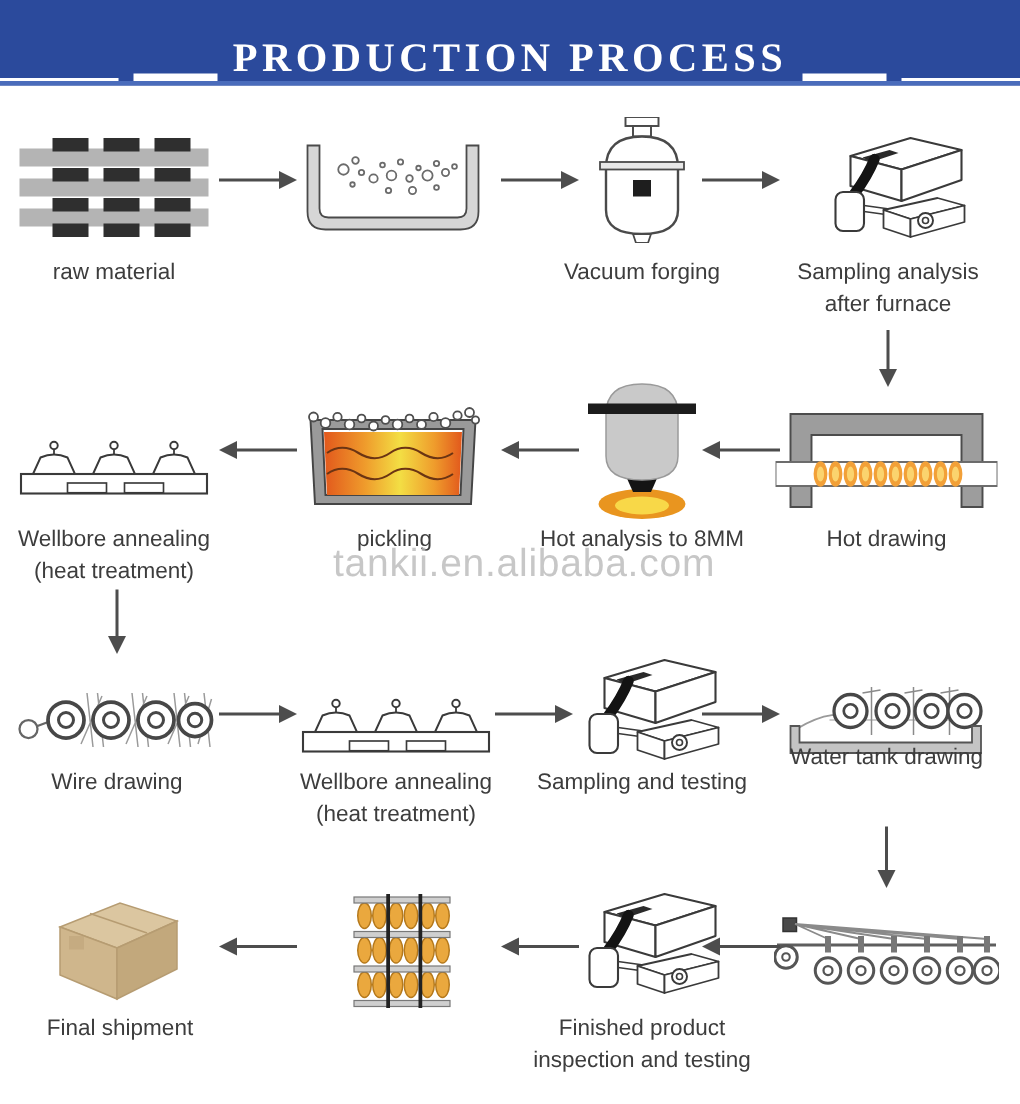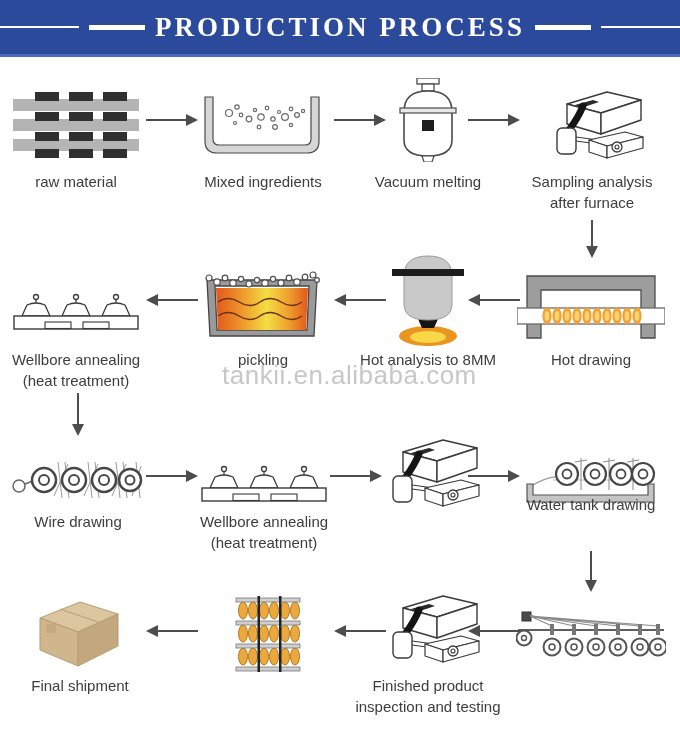--- a/index.html
+++ b/index.html
@@ -2,21 +2,21 @@
 <html><head>
 <meta charset="utf-8">
 <style>
   html,body{margin:0;padding:0;background:#fff;}
   .page{position:relative;width:680px;height:736px;background:#ffffff;
         font-family:"Liberation Sans",sans-serif;overflow:hidden;}
 
   
   .header{position:absolute;left:0;top:0;width:680px;height:57px;box-sizing:border-box;
           background:#2b4a9c;border-bottom:3px solid #4a6cbb;
-          display:flex;align-items:center;}
+          display:flex;align-items:flex-end;}
   .hline{flex:1;height:2px;background:#ffffff;}
   .hbar{width:56px;height:5px;background:#ffffff;margin:0 10px;flex:none;}
   .htitle{margin:0;color:#ffffff;font-family:"Liberation Serif",serif;
           font-size:27px;font-weight:600;letter-spacing:3px;white-space:nowrap;}
 
   
   .step-label{position:absolute;width:180px;text-align:center;color:#3d3d3d;
               font-size:15px;line-height:21px;white-space:pre-line;}
 
   .icon{position:absolute;}
@@ -86,33 +86,32 @@
       <circle cx="84" cy="22" r="3.4"></circle>
         <circle cx="90" cy="14" r="1.8"></circle>
         <circle cx="96" cy="20" r="2.4"></circle>
       <circle cx="102" cy="16" r="1.6"></circle>
         <circle cx="58" cy="32" r="1.8"></circle>
         <circle cx="74" cy="32" r="2.4"></circle>
       <circle cx="90" cy="30" r="1.6"></circle>
         <circle cx="34" cy="28" r="1.5"></circle>
     </g>
   </svg>
-  <div class="step-label" style="left:173px;top:171px">Mixed ingredients</div>
 
   <div class="harrow right" style="left:334px;top:119px;width:40px"></div>
 
   <svg class="icon" style="left:392px;top:78px" width="72" height="84" viewBox="0 0 72 84">
     <rect x="25" y="0" width="22" height="6" fill="#ffffff" stroke="#4a4a4a" stroke-width="1.3"></rect>
     <rect x="30" y="6" width="12" height="7" fill="#ffffff" stroke="#4a4a4a" stroke-width="1.3"></rect>
     <path d="M12,34 Q12,13 36,13 Q60,13 60,34 L60,62 Q60,78 36,78 Q12,78 12,62 Z" fill="#ffffff" stroke="#4a4a4a" stroke-width="1.6"></path>
     <rect x="8" y="30" width="56" height="5" fill="#e8e8e8" stroke="#4a4a4a" stroke-width="1.2"></rect>
     <rect x="30" y="42" width="12" height="11" fill="#1e1e1e"></rect>
     <polygon points="30,78 42,78 40,84 32,84" fill="#ffffff" stroke="#4a4a4a" stroke-width="1.2"></polygon>
   </svg>
-  <div class="step-label" style="left:338px;top:171px">Vacuum melting</div>
+  <div class="step-label" style="left:338px;top:171px">Vacuum forging</div>
 
   <div class="harrow right" style="left:468px;top:119px;width:40px"></div>
 
   <svg class="icon" style="left:537px;top:88px" width="110" height="72" viewBox="0 0 110 72">
     <g fill="#ffffff" stroke="#3a3a3a" stroke-width="1.4" stroke-linejoin="round">
       <polygon points="30,16 70,4 104,12 64,25"></polygon>
       <polygon points="30,16 64,25 64,46 30,36"></polygon>
       <polygon points="64,25 104,12 104,32 64,46"></polygon>
     </g>
     <polygon points="38,17 56,12 62,14 44,20" fill="#2a2a2a"></polygon>
@@ -284,20 +283,21 @@
     <path d="M39,49 L68,53 M39,53 L68,57" stroke="#3a3a3a" stroke-width="1.1" fill="none"></path>
     <rect x="20" y="40" width="19" height="26" rx="5" fill="#ffffff" stroke="#3a3a3a" stroke-width="1.4"></rect>
     <g fill="#ffffff" stroke="#3a3a3a" stroke-width="1.2" stroke-linejoin="round">
       <polygon points="52,52 88,44 106,49 70,58"></polygon>
       <polygon points="52,52 70,58 70,70 52,64"></polygon>
       <polygon points="70,58 106,49 106,60 70,70"></polygon>
     </g>
     <circle cx="80" cy="59" r="5" fill="#ffffff" stroke="#3a3a3a" stroke-width="1.3"></circle>
     <circle cx="80" cy="59" r="2" fill="none" stroke="#3a3a3a" stroke-width="1.1"></circle>
   </svg>
+  <div class="step-label" style="left:338px;top:511px">Sampling and testing</div>
 
   <div class="harrow right" style="left:468px;top:475px;width:40px"></div>
 
   <svg class="icon" style="left:523px;top:450px" width="135" height="55" viewBox="0 0 135 55">
     <path d="M8,36 C28,24 38,26 50,28" stroke="#9a9a9a" fill="none" stroke-width="1.2"></path>
     <path d="M30,30 L128,30" stroke="#bbbbbb" stroke-width="1"></path>
     <g stroke="#8a8a8a" stroke-width="1" fill="none">
       <path d="M58,8 L58,40 M86,8 L86,40 M110,8 L110,40"></path>
       <path d="M52,12 L64,10 M80,12 L92,10 M104,12 L116,10"></path>
     </g>

